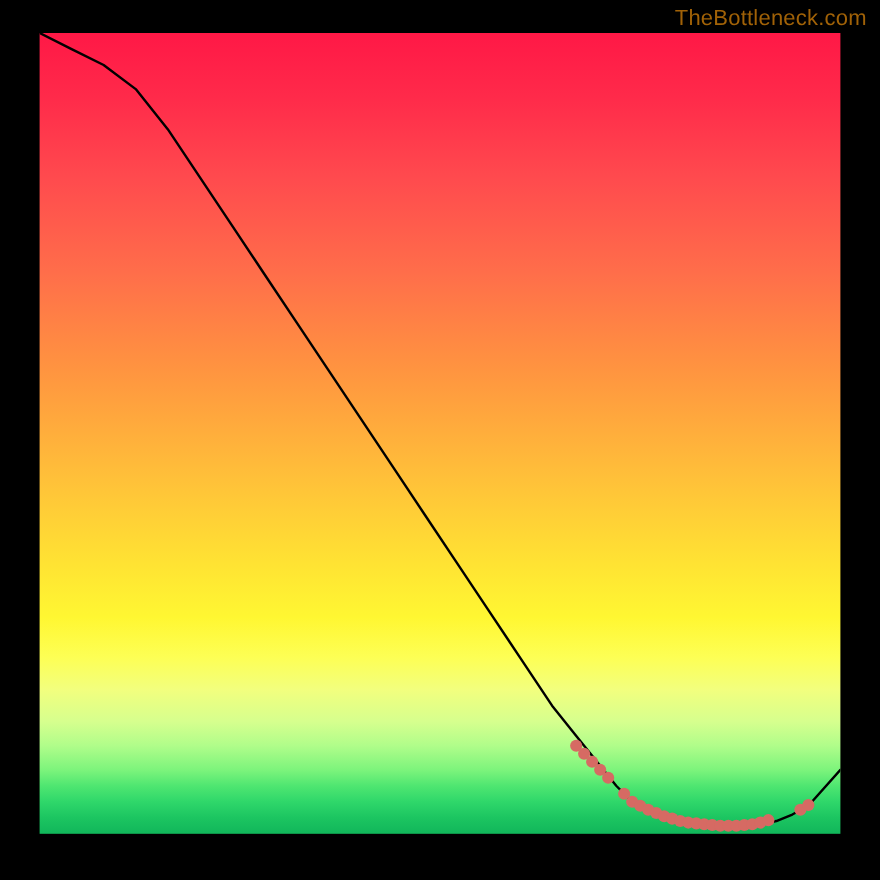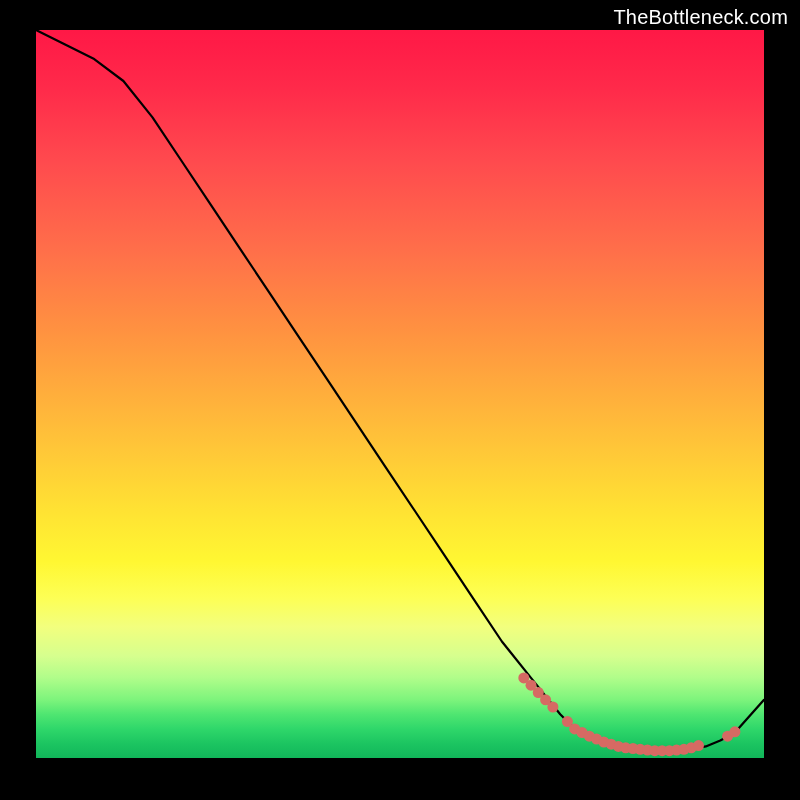--- a/index.html
+++ b/index.html
@@ -49,21 +49,21 @@
     left: 0;
     top: 0;
     width: 728px;
     height: 728px;
     display: block;
   }
   .attribution {
     position: absolute;
     top: 6px;
     right: 12px;
-    color: #ffffff;
+    color: #a16207;
     font-size: 20px;
     letter-spacing: 0.2px;
   }
 </style>
 </head>
 <body>
 
 <div class="stage">
 
   <div class="attribution">TheBottleneck.com</div>

